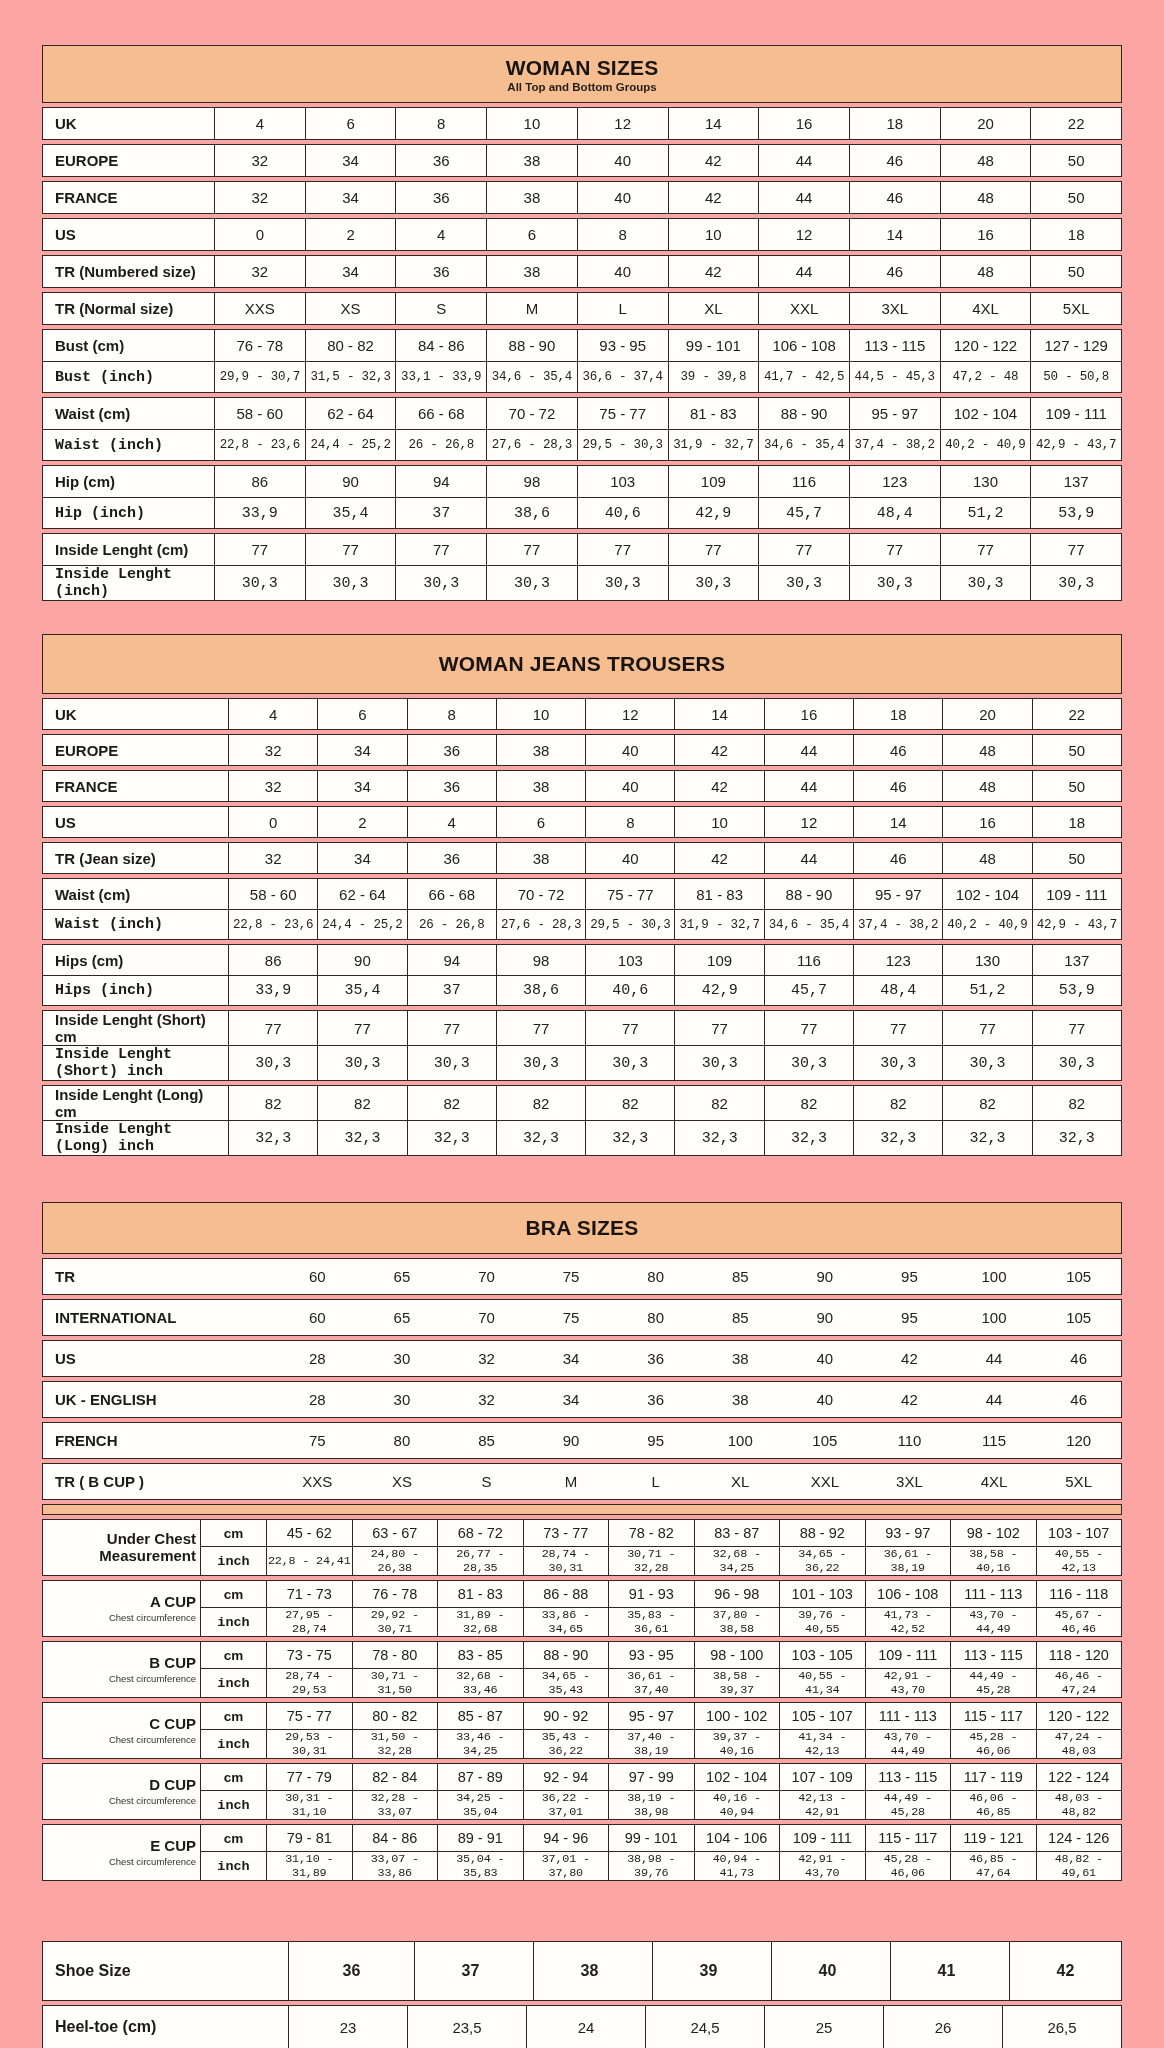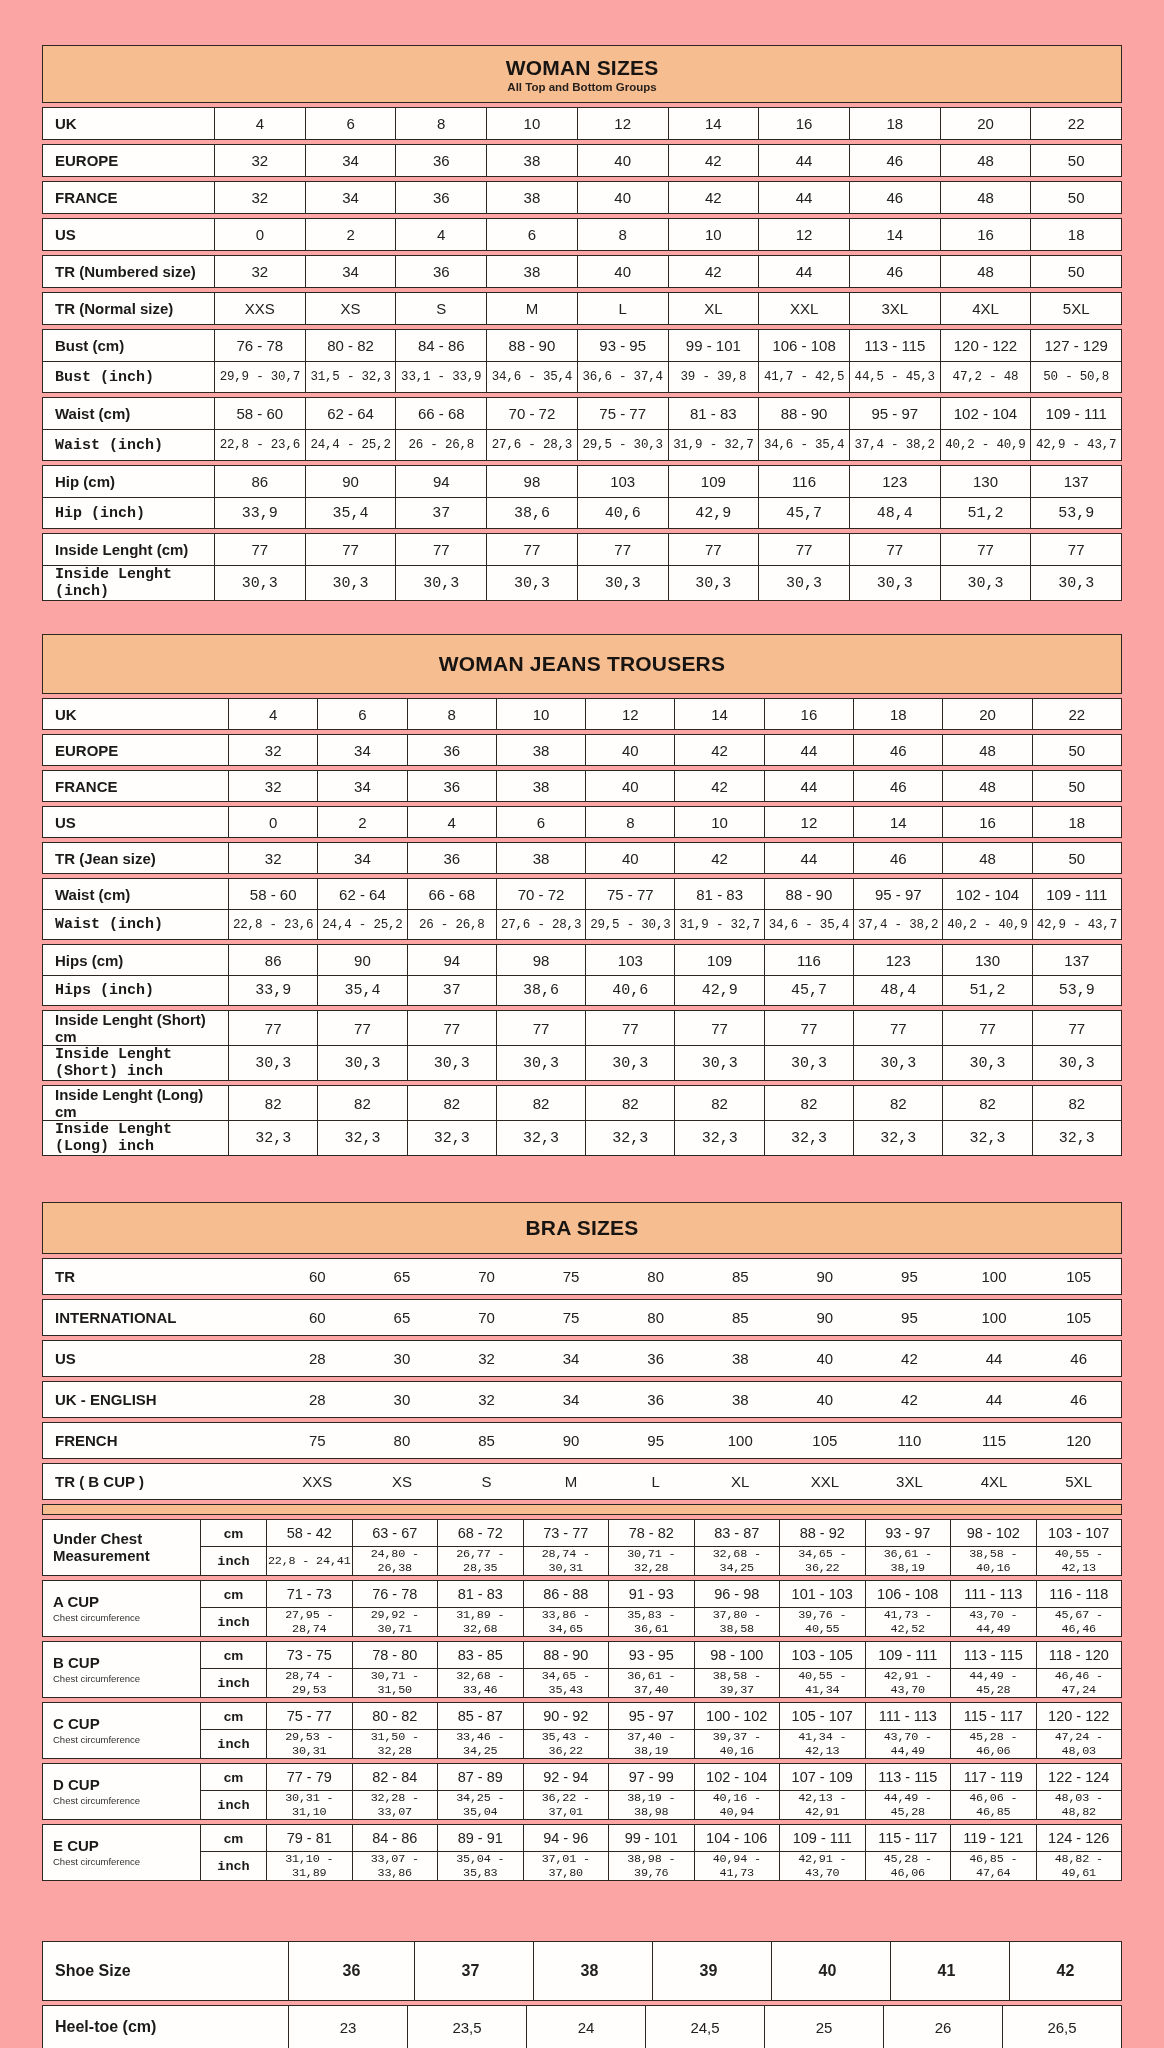--- a/index.html
+++ b/index.html
@@ -85,20 +85,21 @@
     margin-top:4px;
   }
 
   
   .cup-group{display:flex;align-items:stretch;}
   .cup-label{
     width:158px;
     border-right:1.4px solid var(--line);
     display:flex;flex-direction:column;justify-content:center;
     padding:2px 4px 2px 10px;
+    text-align:right;
   }
   .cup-label-main{font-weight:bold;font-size:15px;line-height:1.12;}
   .cup-label-sub{font-size:9.5px;margin-top:2px;color:#33302d;}
   .cup-rows{flex:1;display:flex;flex-direction:column;}
   .cup-subrow{min-height:26px;}
   .cup-rows .cup-subrow + .cup-subrow{border-top:1.3px solid var(--line);}
   .unit-cell{
     width:66px;
     display:flex;align-items:center;justify-content:center;
     font-weight:bold;font-size:13.5px;
@@ -611,21 +612,21 @@
           </div>
         </div>
         <div class="bra-sep"></div>
         <div class="row-group cup-group">
           <div class="cup-label">
             <div class="cup-label-main">Under Chest Measurement</div>
           </div>
           <div class="cup-rows">
             <div class="t-row cup-subrow">
               <div class="unit-cell">cm</div>
-              <div class="val-cell">58 - 42</div>
+              <div class="val-cell">45 - 62</div>
               <div class="val-cell">63 - 67</div>
               <div class="val-cell">68 - 72</div>
               <div class="val-cell">73 - 77</div>
               <div class="val-cell">78 - 82</div>
               <div class="val-cell">83 - 87</div>
               <div class="val-cell">88 - 92</div>
               <div class="val-cell">93 - 97</div>
               <div class="val-cell">98 - 102</div>
               <div class="val-cell">103 - 107</div>
             </div>

